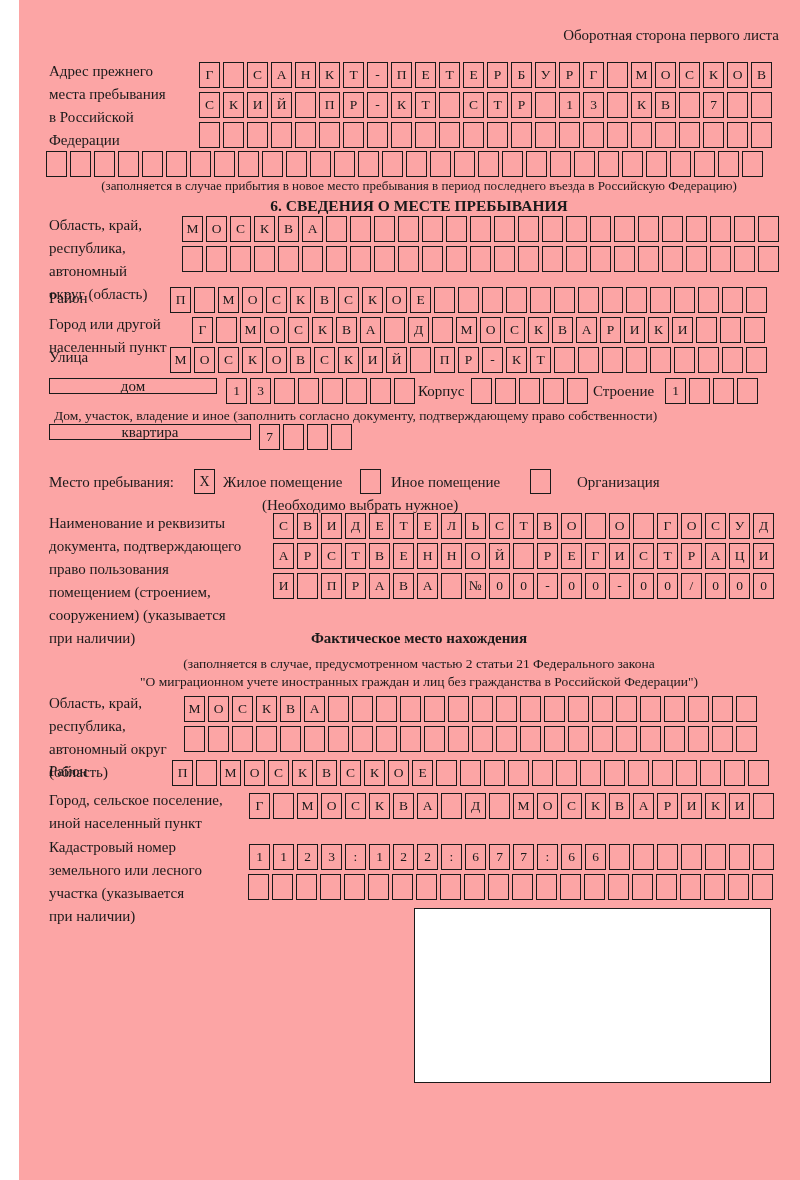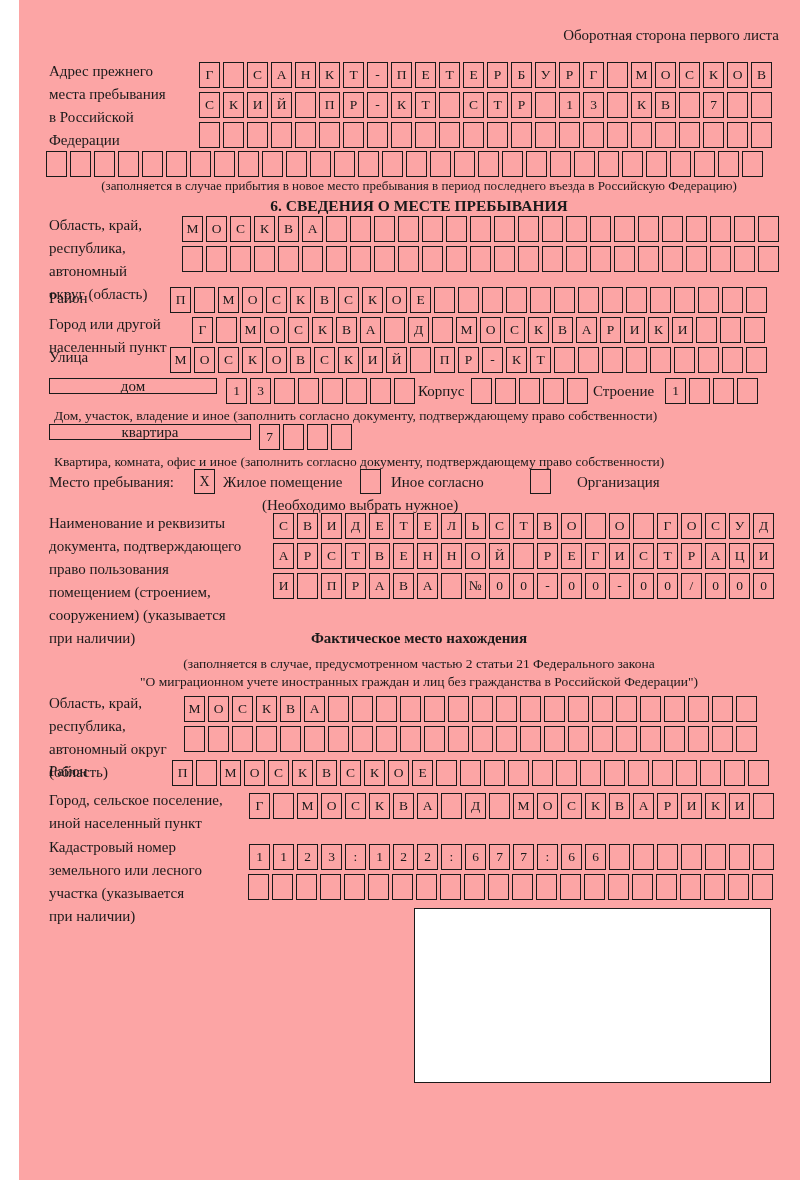--- a/index.html
+++ b/index.html
@@ -338,27 +338,26 @@
     </div>
   <div class="abs caption" style="left:35px; top:407px; font-size:13.5px;">Дом, участок, владение и иное (заполнить согласно документу, подтверждающему право собственности)</div>
 
   <div class="abs fieldbox" style="left:30px; top:424px; width:202px;">квартира</div>
   <div class="abs cellrow" style="left:240px; top:424px;">
       <span class="cell">7</span>
       <span class="cell"></span>
       <span class="cell"></span>
       <span class="cell"></span>
     </div>
-  <div class="abs caption" style="left:35px; top:453px; font-size:13.5px;">Квартира, комната, офис и иное (заполнить согласно документу, подтверждающему право собственности)</div>
 
   <div class="abs label" style="left:30px; top:471px;">Место пребывания:</div>
   <div class="abs checkbox" style="left:175px; top:469px;">X</div>
   <div class="abs label" style="left:204px; top:471px;">Жилое помещение</div>
   <div class="abs checkbox" style="left:341px; top:469px;"></div>
-  <div class="abs label" style="left:372px; top:471px;">Иное согласно</div>
+  <div class="abs label" style="left:372px; top:471px;">Иное помещение</div>
   <div class="abs checkbox" style="left:511px; top:469px;"></div>
   <div class="abs label" style="left:558px; top:471px;">Организация</div>
   <div class="abs caption" style="left:243px; top:497px; font-size:15px;">(Необходимо выбрать нужное)</div>
 
   <div class="abs label" style="left:30px; top:512px; width:225px;">Наименование и реквизиты
 документа, подтверждающего
 право пользования
 помещением (строением,
 сооружением) (указывается
 при наличии)</div>

